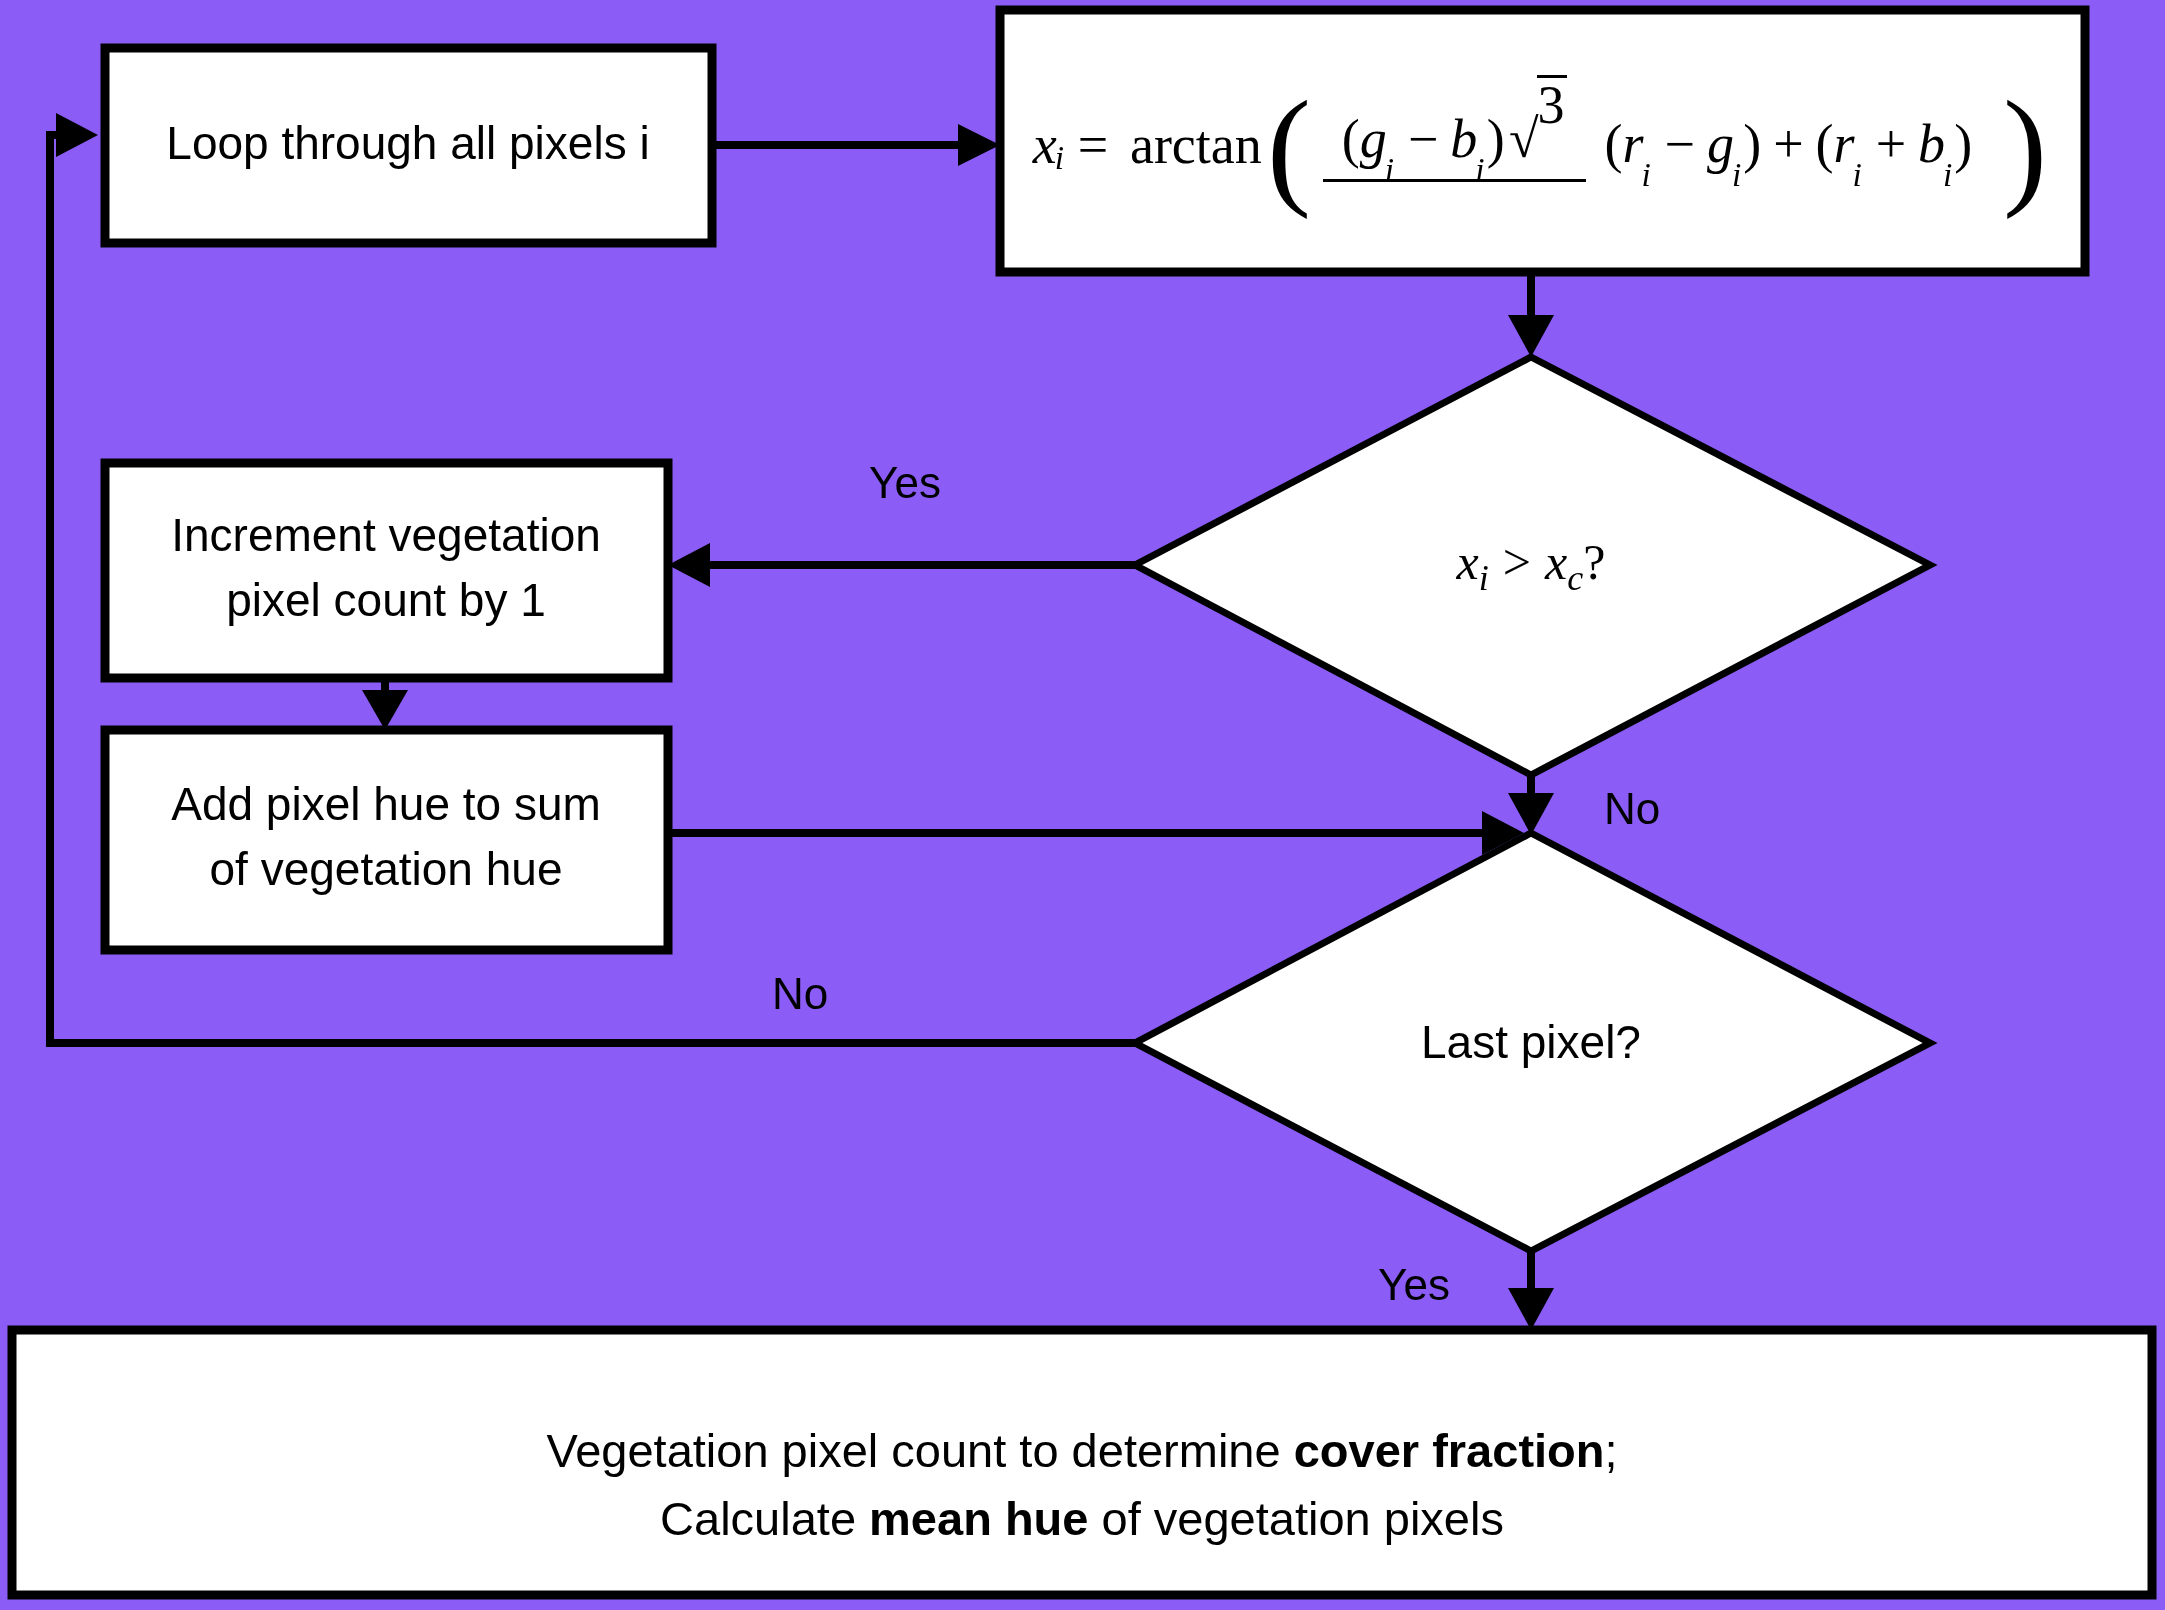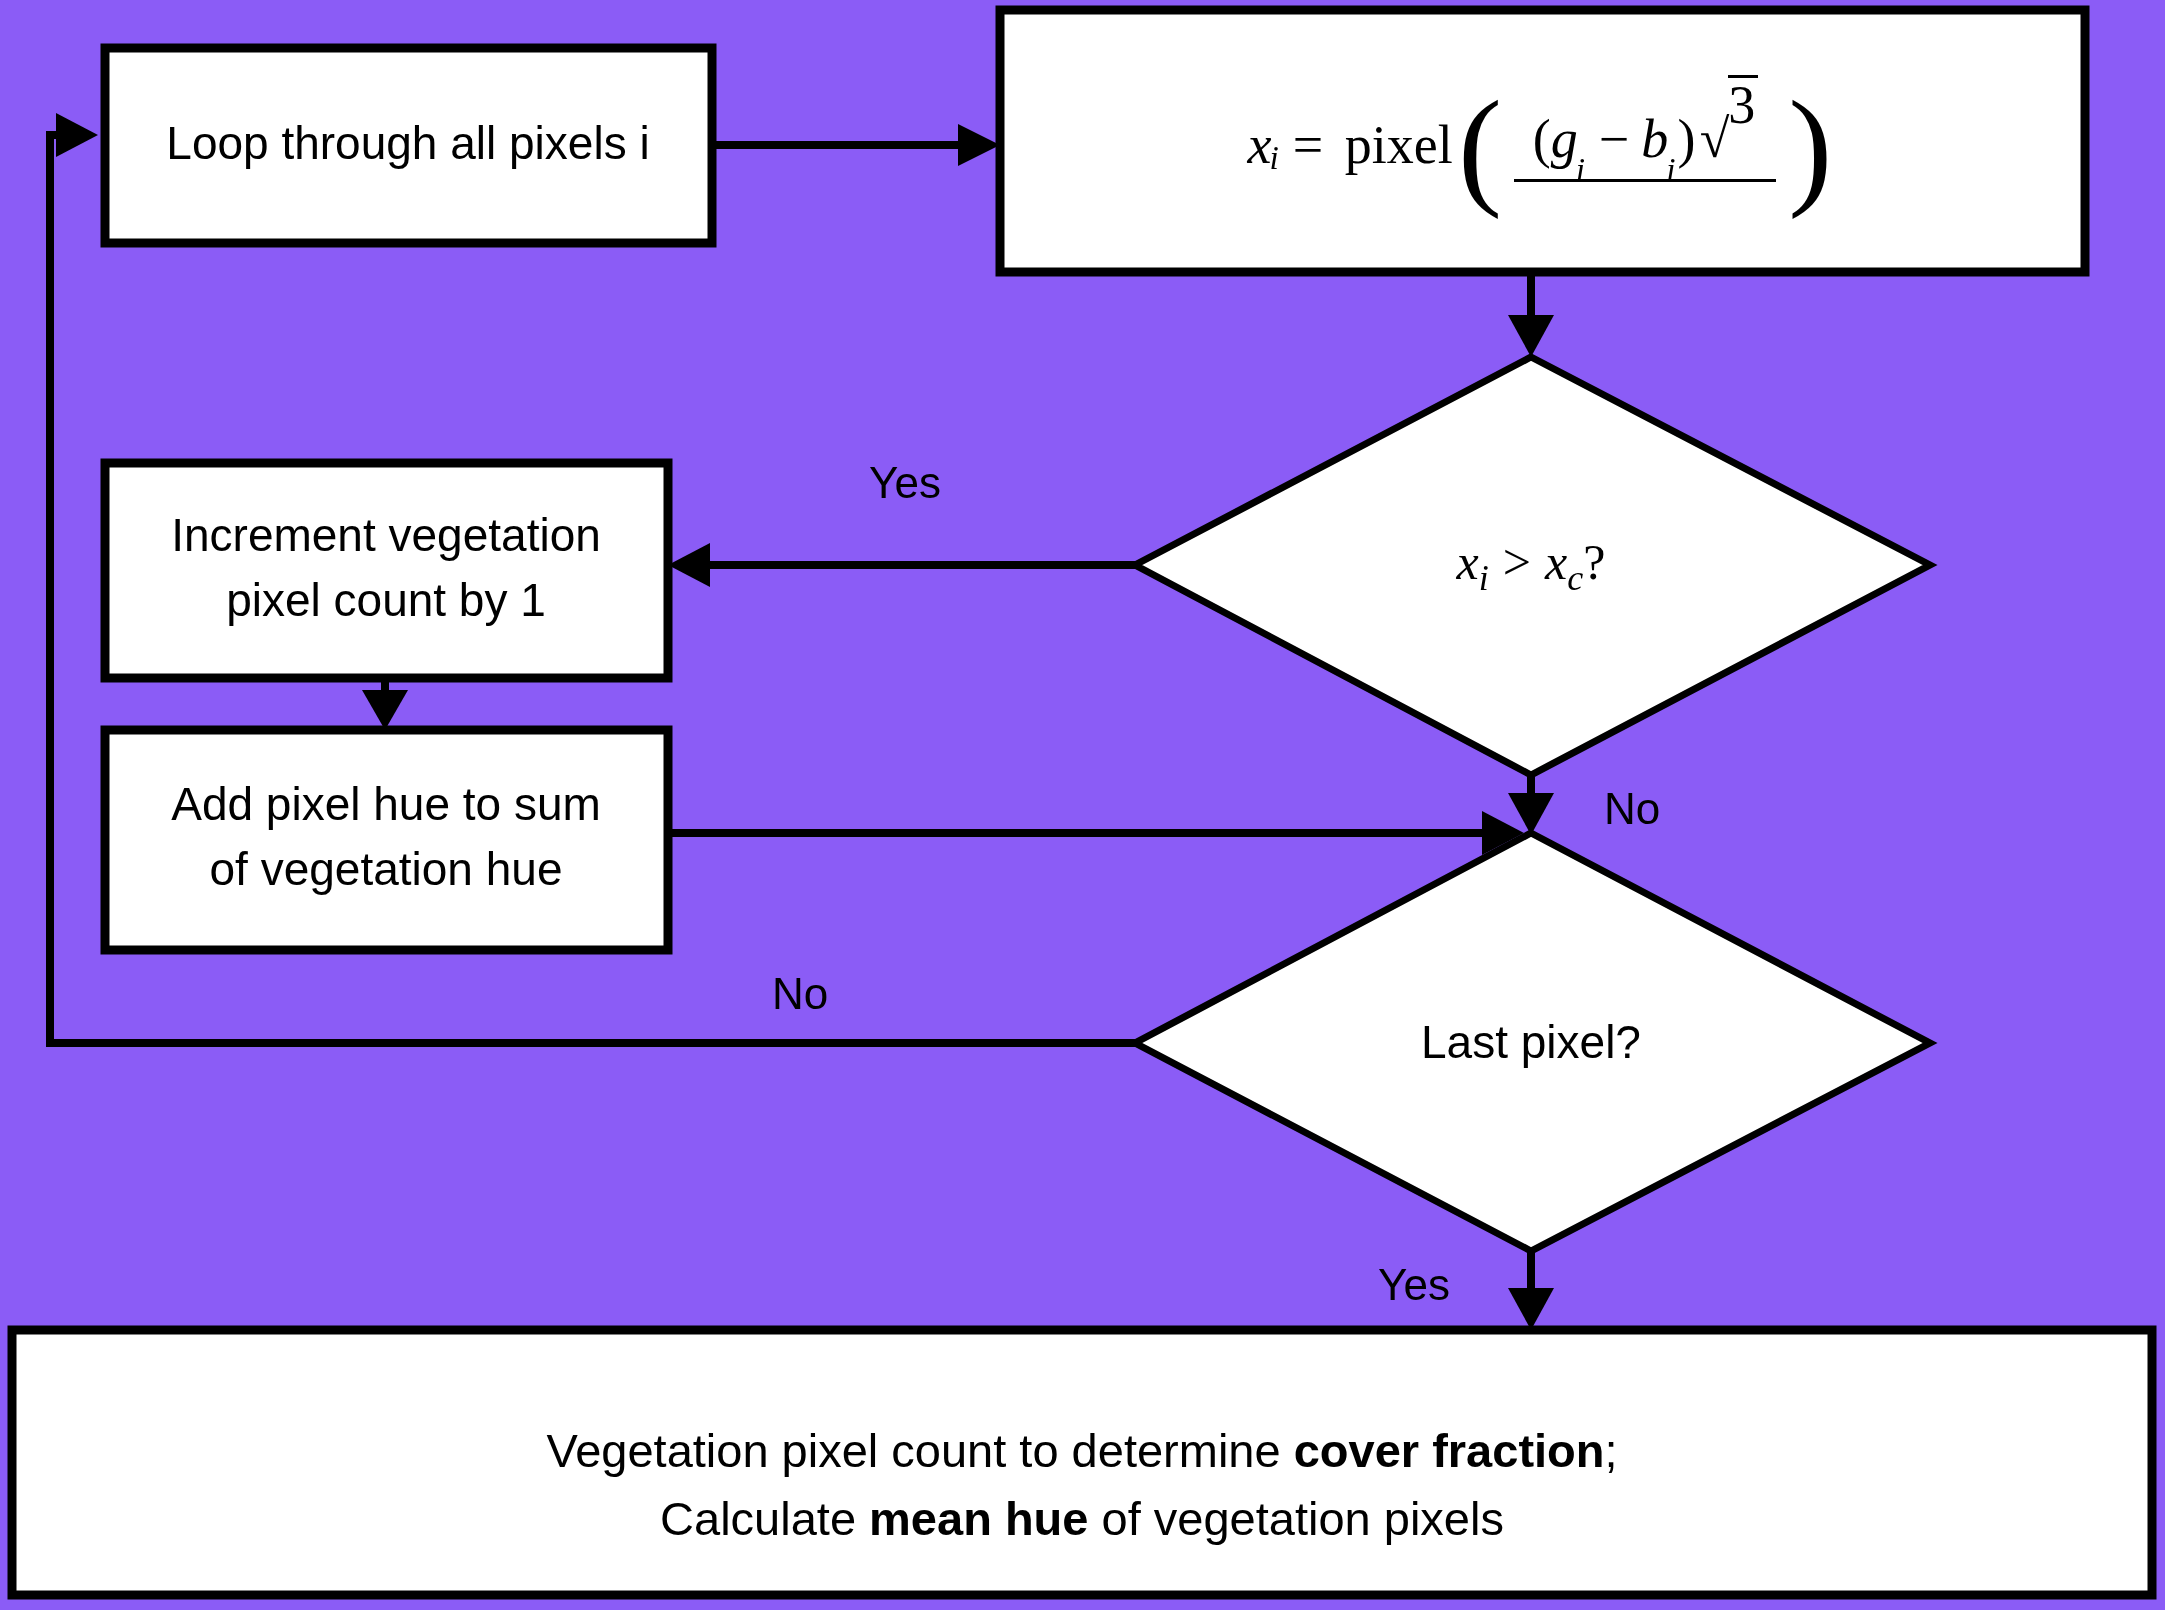--- a/index.html
+++ b/index.html
@@ -240,22 +240,23 @@
       </text>
     </g>
 
   </svg>
 
   <div class="formula-wrap">
     <div class="formula">
       <span class="mi">x</span>
         <span class="sub">i</span>
       <span class="op">=</span>
-      <span class="fnname">pixel</span>
+      <span class="fnname">arctan</span>
       <span class="paren-big">(</span>
       <span class="frac">
         <span class="num"><span>(</span><span class="mi">g</span><span class="sub">i</span><span class="op">−</span><span class="mi">b</span><span class="sub">i</span><span>)</span><span class="radic"><span>√</span><span class="bar">3</span></span></span>
+        <span class="den"><span>(</span><span class="mi">r</span><span class="sub">i</span><span class="op">−</span><span class="mi">g</span><span class="sub">i</span><span>)</span><span class="op">+</span><span>(</span><span class="mi">r</span><span class="sub">i</span><span class="op">+</span><span class="mi">b</span><span class="sub">i</span><span>)</span></span>
       </span>
       <span class="paren-big">)</span>
     </div>
   </div>
 
 </div>
 
 </body></html>

